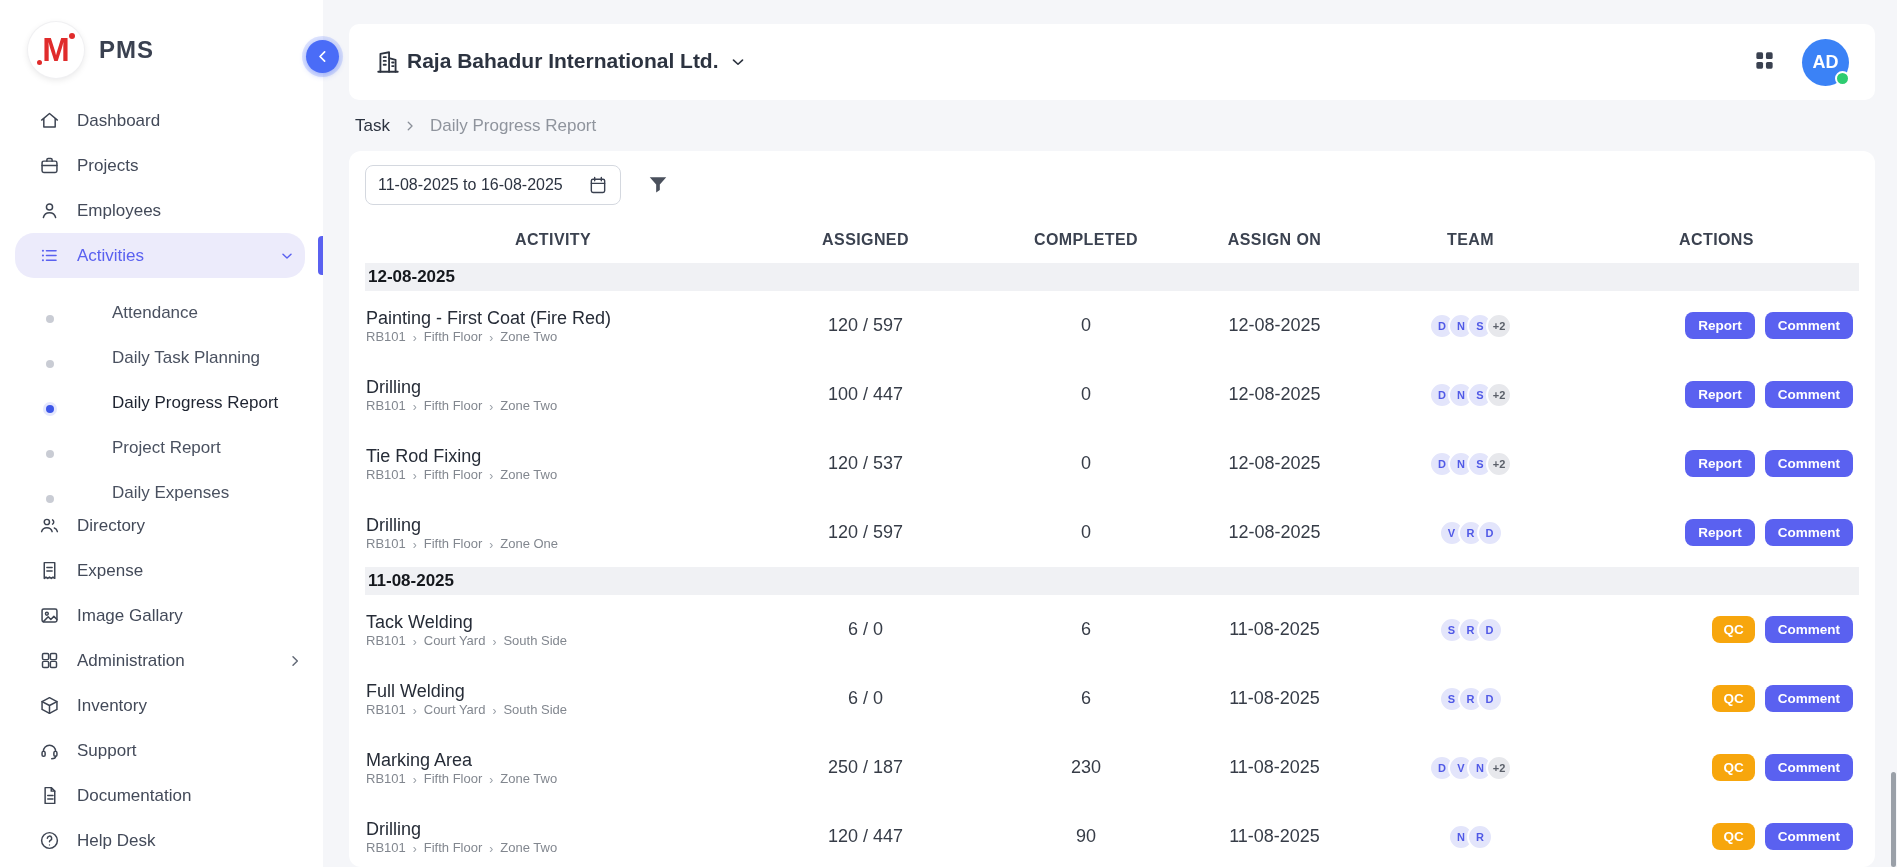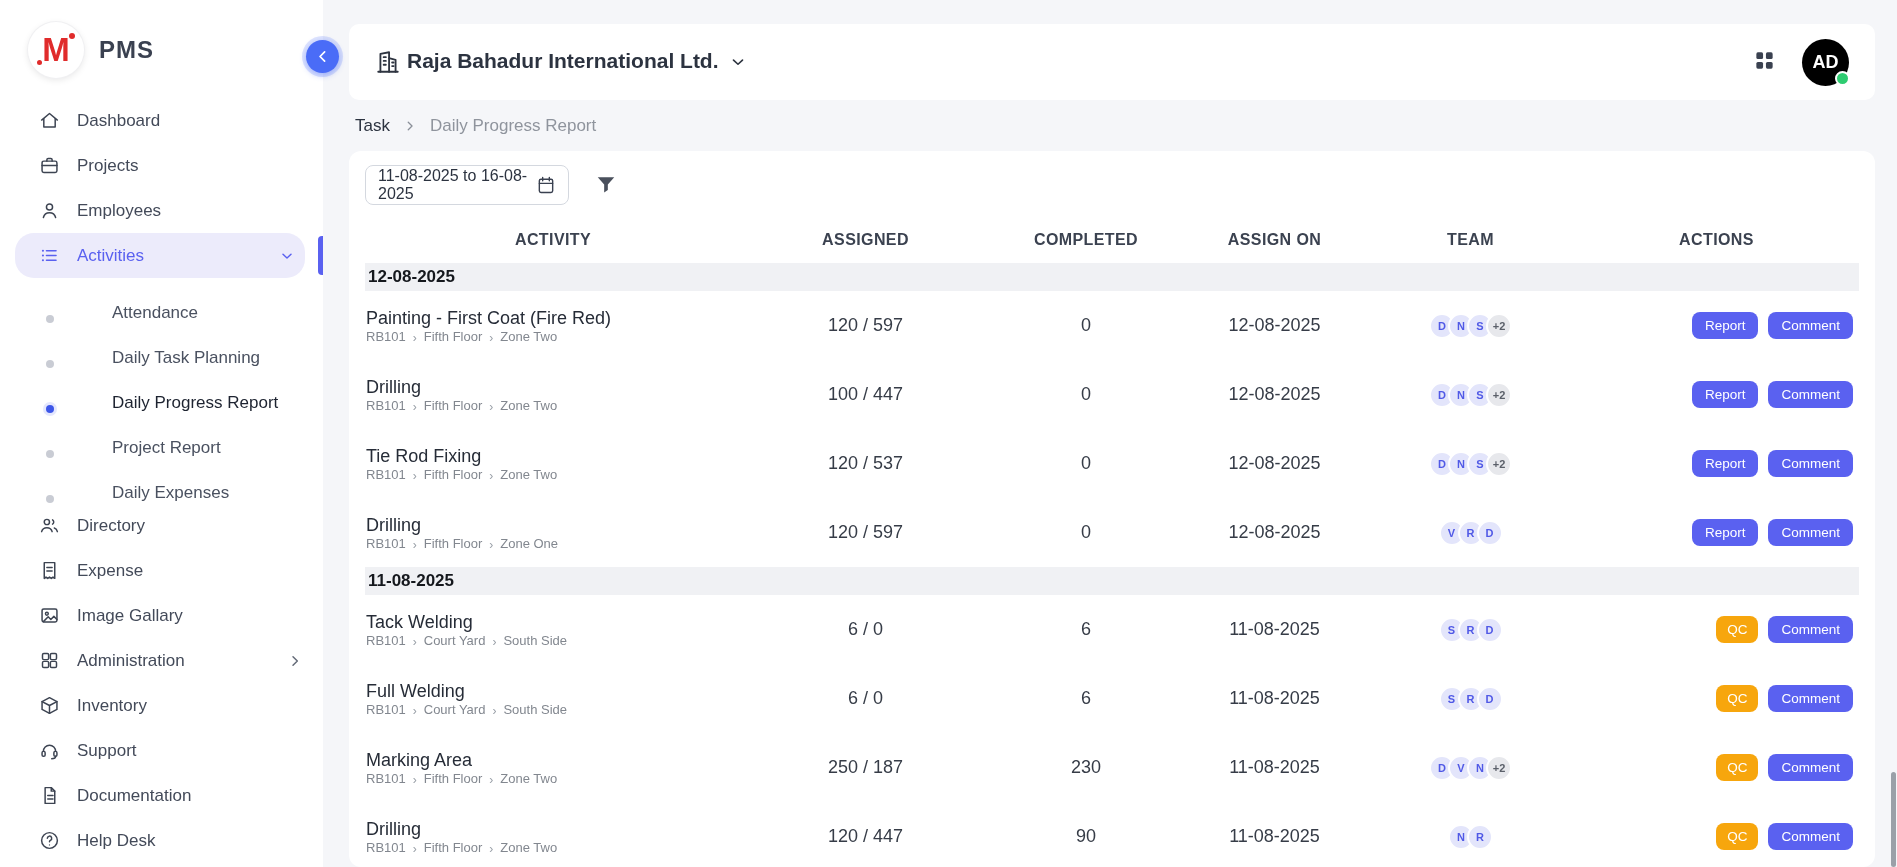--- a/index.html
+++ b/index.html
@@ -59,38 +59,38 @@
     padding:0 26px; flex-shrink:0; }
   .company { display:flex; gap:6px; cursor:pointer; }
   .company-icon { width:26px; height:26px; color:#2e3440; }
   .company-icon svg { width:26px; height:26px; }
   .company-name { font-size:21px; font-weight:700; color:#2c3340; }
   .company-chevron { color:#2e3440; margin-left:4px; }
   .company-chevron svg { width:18px; height:18px; }
   .topbar-right { margin-left:auto; display:flex; align-items:center; gap:26px; }
   .apps-btn { color:#3a4150; cursor:pointer; background:none; border:none; }
   .apps-btn svg { width:23px; height:23px; }
-  .avatar { width:47px; height:47px; border-radius:50%; background:#000000; color:#fff;
+  .avatar { width:47px; height:47px; border-radius:50%; background:#3b82f6; color:#fff;
     font-size:18px; font-weight:700; display:flex; align-items:center; justify-content:center;
     position:relative; cursor:pointer; }
   .avatar::after { content:""; width:11px; height:11px; border-radius:50%;
     background:var(--online-green,#2ecc71); border:2px solid #fff;
     position:absolute; bottom:0; right:-1px; }
 
   .breadcrumb { margin:16px 0 0 6px; display:flex; align-items:center; gap:13px; font-size:17px; flex-shrink:0; }
   .bc-home { color:#2c3340; cursor:pointer; }
   .bc-sep { color:#8a8f99; }
   .bc-sep svg { width:14px; height:14px; }
   .bc-current { color:#8f949d; }
 
   .content-card { margin-top:15px; background:#fff; border-radius:12px; flex:1;
     padding:14px 16px 0 16px; overflow:hidden; }
 
   .filter-row { display:flex; align-items:center; gap:26px; }
-  .date-input { width:204px; height:40px; border:1px solid #d4d8df; border-radius:8px;
+  .date-input { width:256px; height:40px; border:1px solid #d4d8df; border-radius:8px;
     display:flex; align-items:center; justify-content:space-between; padding:0 12px;
     font-size:16px; color:#2c3340; cursor:pointer; background:#fff; }
   .cal-icon { color:#3a4150; }
   .cal-icon svg { width:20px; height:20px; }
   .filter-btn { background:none; border:none; color:#4a505c; cursor:pointer; }
   .filter-btn svg { width:22px; height:22px; }
 
   .thead { margin-top:26px; display:grid;
     grid-template-columns:376px 249px 192px 185px 207px 1fr;
     font-size:16px; font-weight:600; color:#3b4250; letter-spacing:.4px; padding-bottom:14px; }
@@ -108,21 +108,21 @@
   .c-num { text-align:center; font-size:18px; color:#363c47; }
   .c-team { display:flex; justify-content:center; }
   .chip { width:26px; height:26px; border-radius:50%; background:var(--chip-bg,#e3e5fb);
     color:var(--chip-text,#5059e6); font-size:11px; font-weight:700;
     display:flex; align-items:center; justify-content:center;
     border:2px solid #fff; margin-left:-7px; cursor:pointer; }
   .chip:first-child { margin-left:0; }
   .chip.more { background:#e7e8ec; color:#5a5f69; }
   .c-actions { display:flex; gap:10px; justify-content:flex-end; padding-right:6px; }
   .btn { height:27px; padding:0 13px; border:none; border-radius:8px; color:#fff;
-    font-size:13.5px; font-weight:400; cursor:pointer; font-family:inherit; }
+    font-size:13.5px; font-weight:700; cursor:pointer; font-family:inherit; }
   .btn-primary { background:var(--accent,#5a61f0); }
   .btn-qc { background:var(--qc-orange,#f7a60d); padding:0 11px; }
 
   .scroll-thumb { position:fixed; right:1px; top:772px; width:5px; height:95px;
     background:#9aa0a8; border-radius:3px; }
 </style>
 </head>
 <body>
 
 <div class="app">

